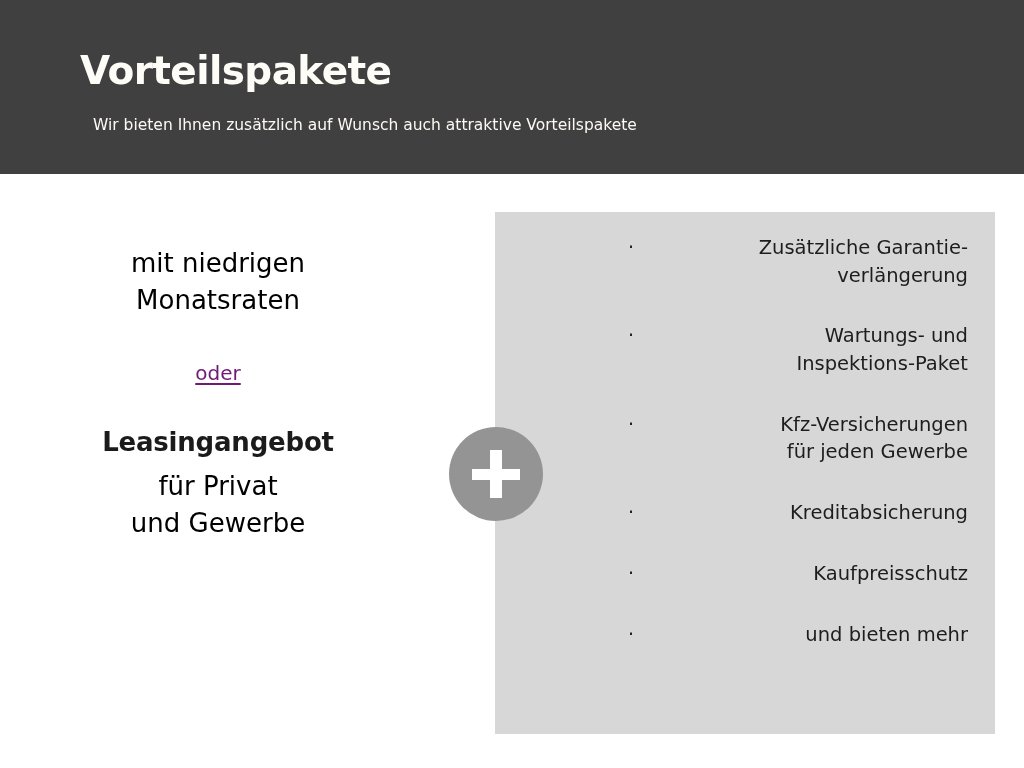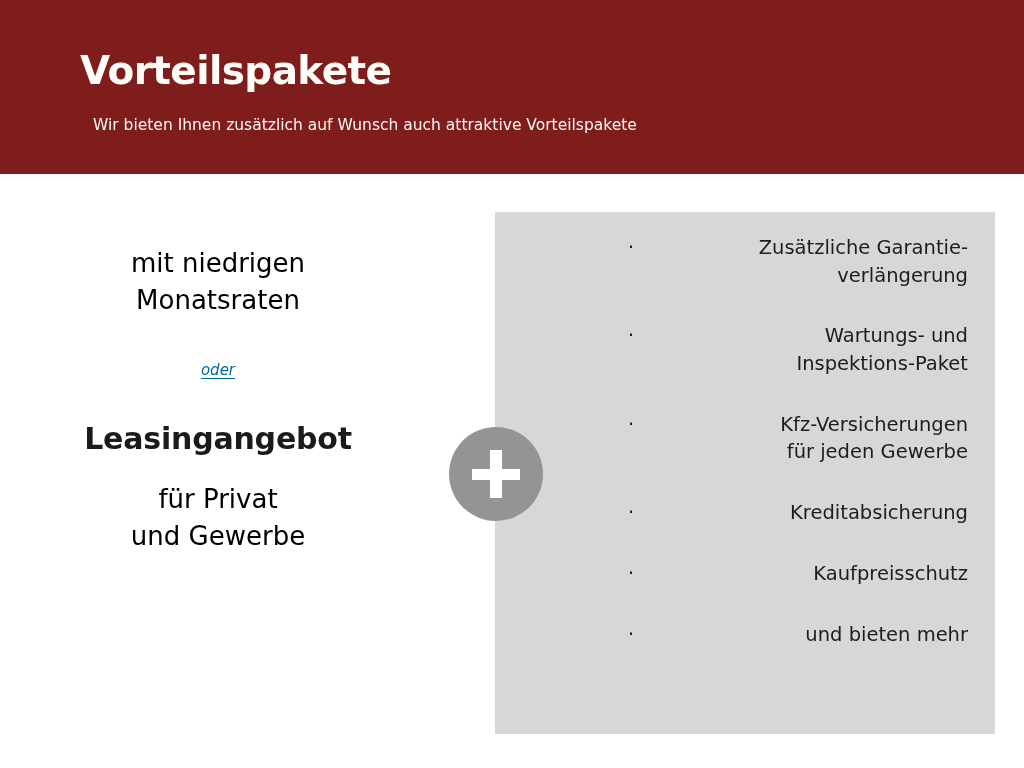--- a/index.html
+++ b/index.html
@@ -15,21 +15,21 @@
     position: relative;
   }
 
   
   #header-banner {
     position: absolute;
     left: 0;
     top: 0;
     width: 1024px;
     height: 191px;
-    background: #7f1d1d;
+    background: #404040;
     box-sizing: border-box;
   }
   #header-title {
     position: absolute;
     left: 80px;
     top: 51px;
     margin: 0;
     font-family: "DejaVu Sans", sans-serif;
     font-size: 39px;
     font-weight: bold;
@@ -158,34 +158,33 @@
     font-family: "DejaVu Sans", sans-serif;
     font-size: 26px;
     font-weight: normal;
     line-height: 1.42;
     color: #000000;
     white-space: pre-line;
   }
   #offer-separator {
     margin: 42px 0 40px 0;
     font-family: "DejaVu Sans", sans-serif;
-    font-size: 15px;
-    font-style: italic;
-    font-weight: normal;
-    color: #0369a1;
+    font-size: 20px;
+    font-weight: normal;
+    color: #701a75;
   }
   #offer-separator .sep-word {
     text-decoration: underline;
     text-underline-offset: 3px;
   }
   #offer-block-leasing .offer-heading {
-    font-size: 30px;
+    font-size: 26px;
   }
   #offer-block-leasing .offer-detail {
-    margin-top: 23px;
+    margin-top: 9px;
   }
 </style>
 </head>
 <body>
 
 <div id="header-banner">
   <h1 id="header-title">Vorteilspakete</h1>
   <p id="header-subtitle">Wir bieten Ihnen zusätzlich auf Wunsch auch attraktive Vorteilspakete</p>
 </div>
 

